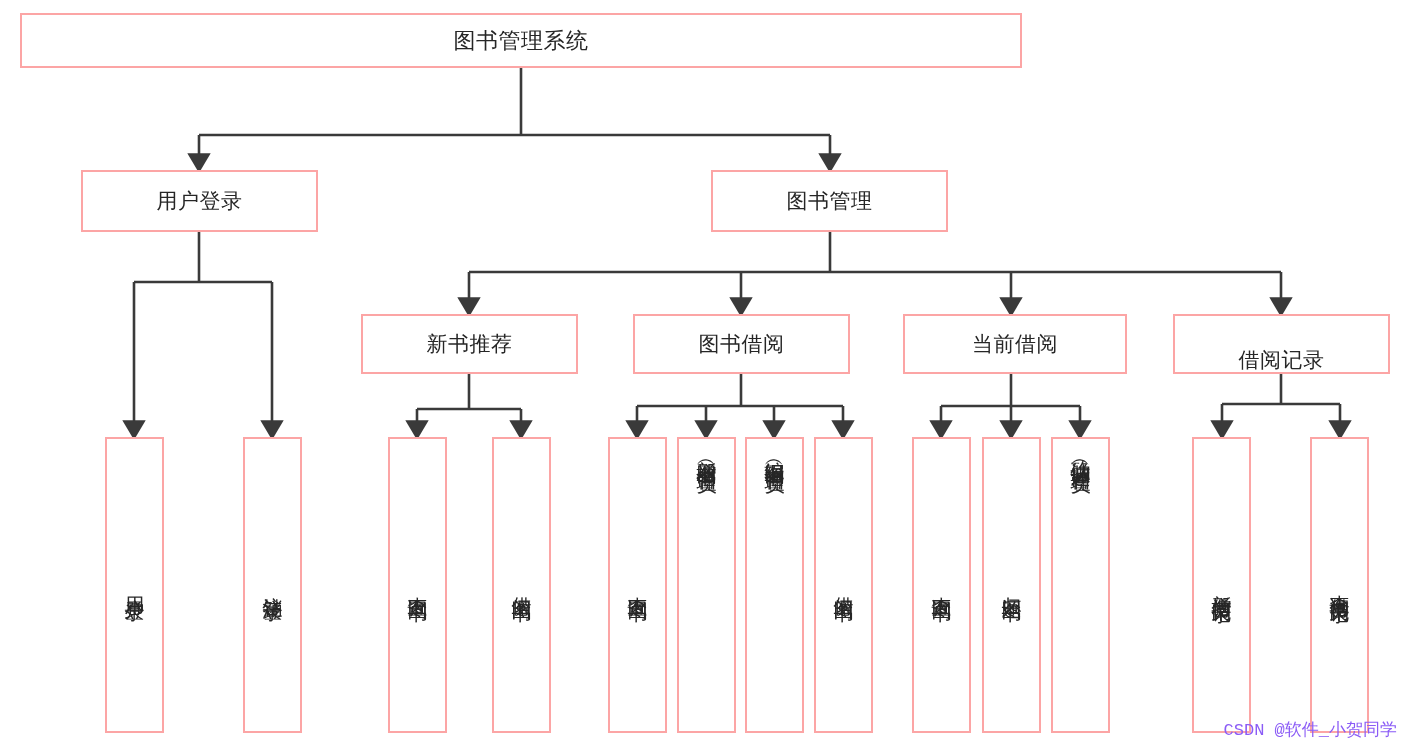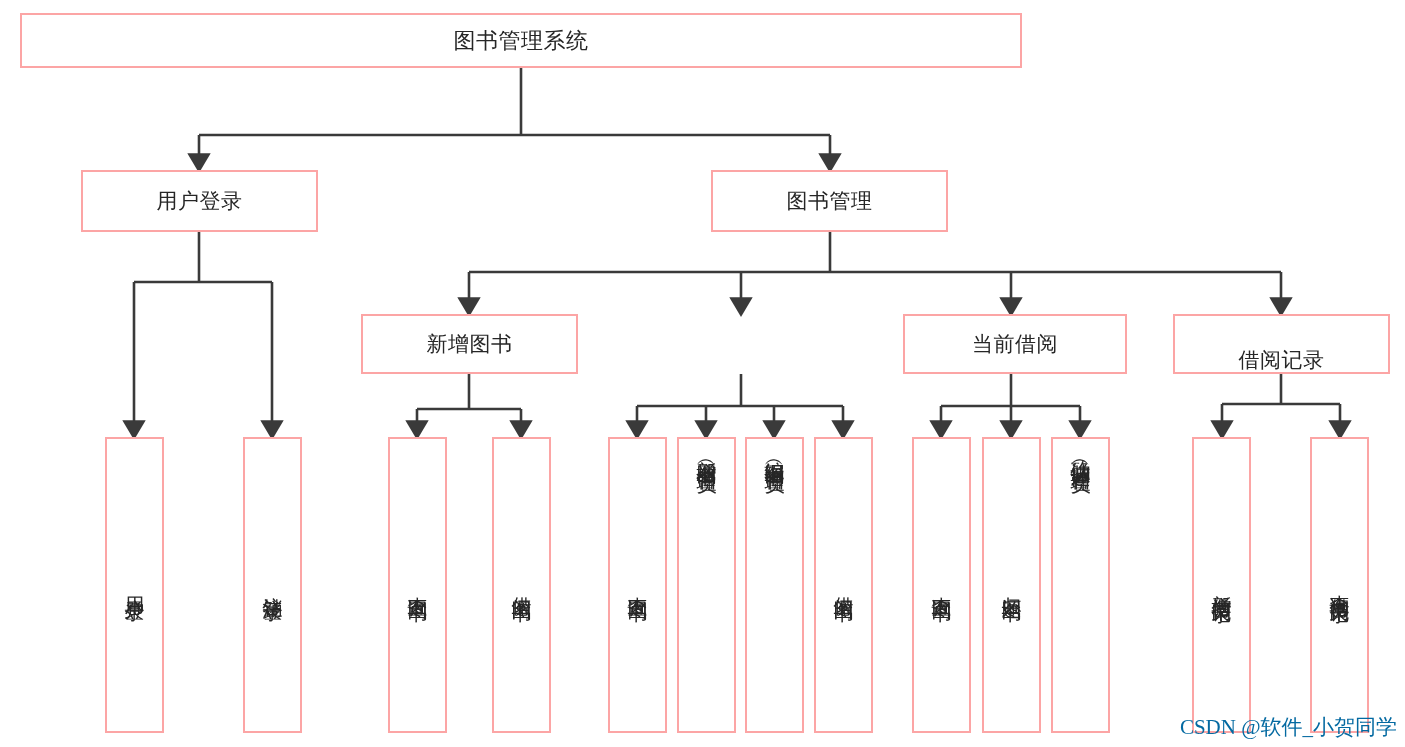--- a/index.html
+++ b/index.html
@@ -70,25 +70,25 @@
   }
   
   .node.vert.center-text {
     align-items: center;
     padding-top: 0;
   }
   #watermark {
     position: absolute;
     right: 8px;
     bottom: 6px;
-    font-size: 21px;
-    color: #0369a1;
+    font-size: 17px;
+    color: #8b5cf6;
     white-space: nowrap;
     z-index: 5;
-    font-family: Liberation Serif, serif;
+    font-family: Liberation Mono, monospace;
   }
 </style>
 </head>
 <body>
 
 <div id="diagram-root">
 
   <svg id="edge-layer" viewBox="0 0 1405 747" width="1405" height="747">
     <defs>
       <marker id="arrowhead" markerWidth="10" markerHeight="9" refX="2.6" refY="4.5" orient="auto" markerUnits="strokeWidth">
@@ -144,21 +144,24 @@
   </div>
 
   <div class="node horiz" style="left:81px; top:170px; width:237px; height:62px;">
     <span class="label">用户登录</span>
   </div>
   <div class="node horiz" style="left:711px; top:170px; width:237px; height:62px;">
     <span class="label">图书管理</span>
   </div>
 
   <div class="node horiz" style="left:361px; top:314px; width:217px; height:60px;">
-    <span class="label">新增图书</span>
+    <span class="label">新书推荐</span>
+  </div>
+  <div class="node horiz" style="left:633px; top:314px; width:217px; height:60px;">
+    <span class="label">图书借阅</span>
   </div>
   <div class="node horiz" style="left:903px; top:314px; width:224px; height:60px;">
     <span class="label">当前借阅</span>
   </div>
   <div class="node horiz" style="left:1173px; top:314px; width:217px; height:60px;align-items:flex-end;">
     <span class="label">借阅记录</span>
   </div>
 
   <div class="node vert center-text" style="left:105px; top:437px; width:59px; height:296px;">
     <span class="label">用户登录</span>

